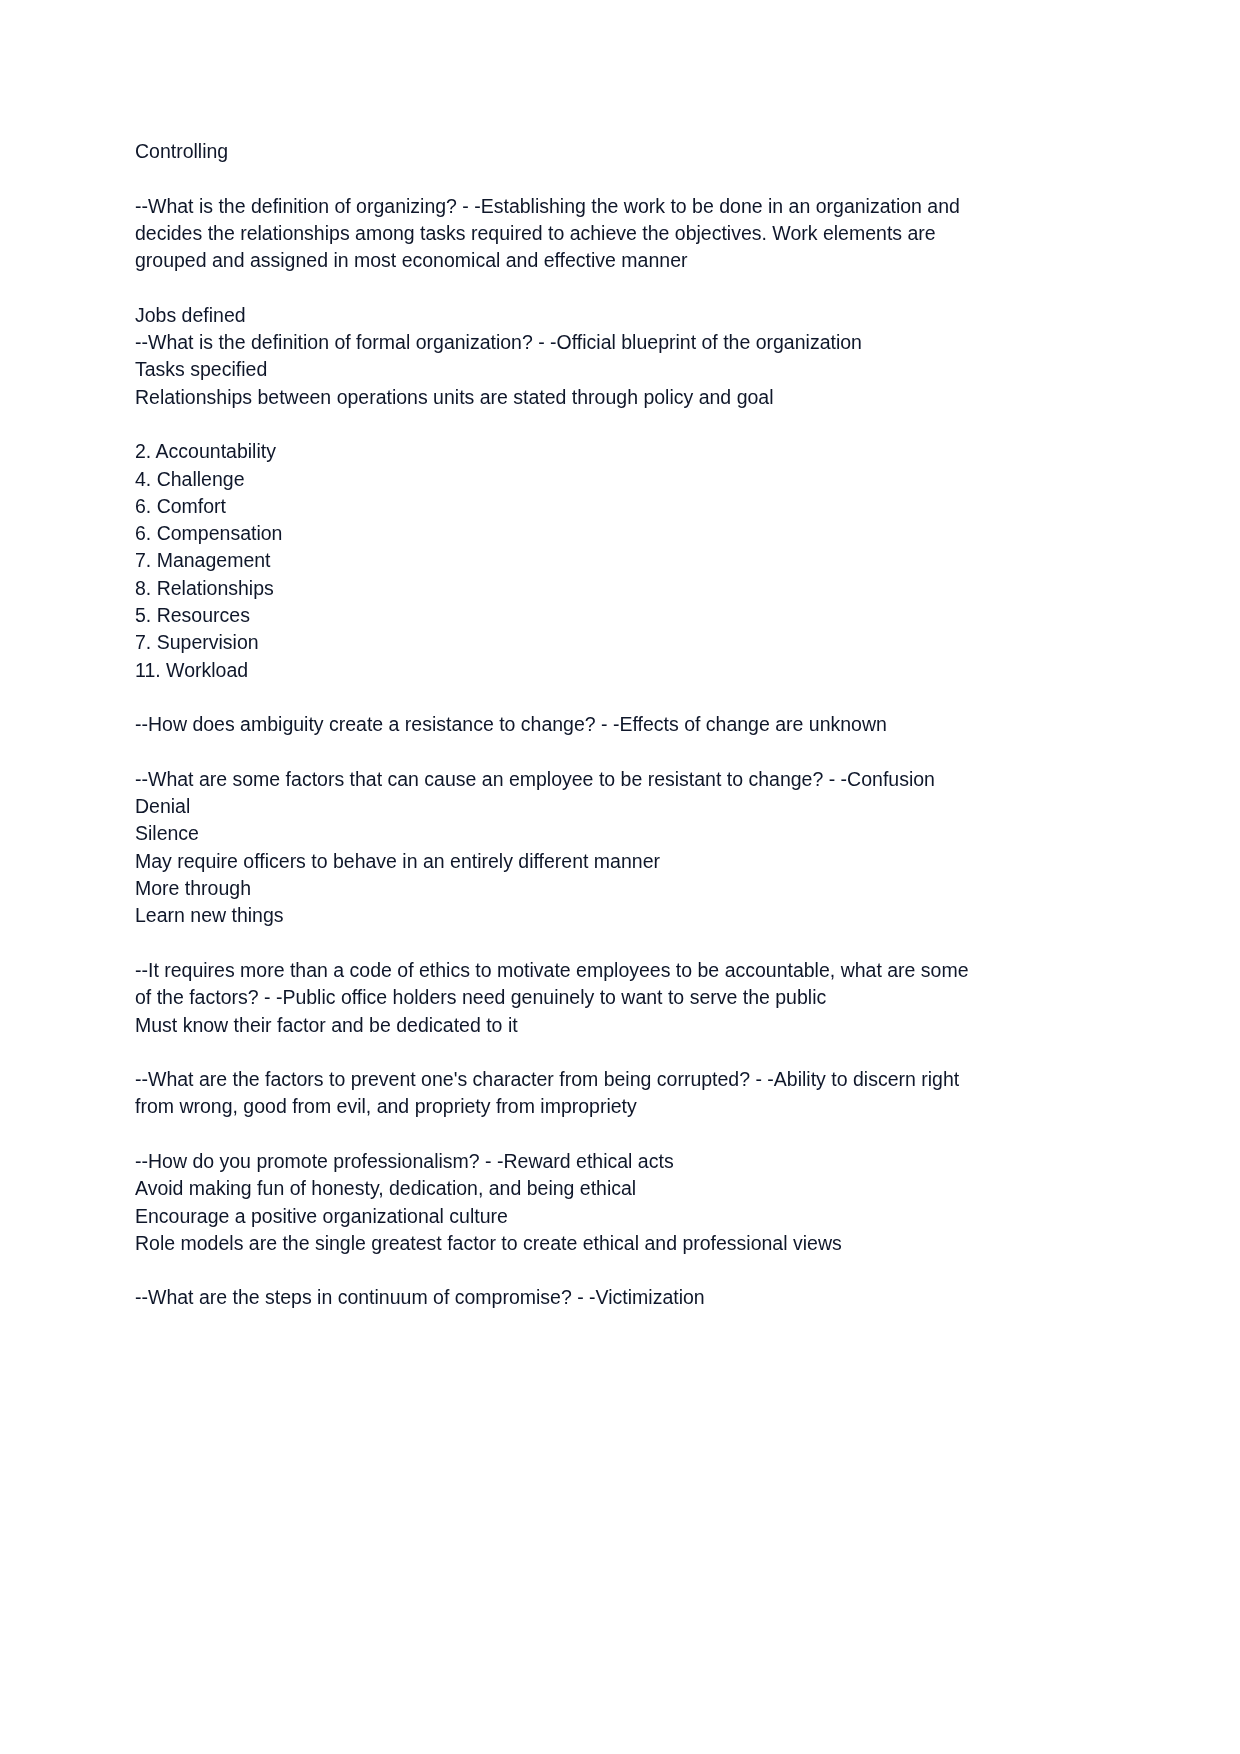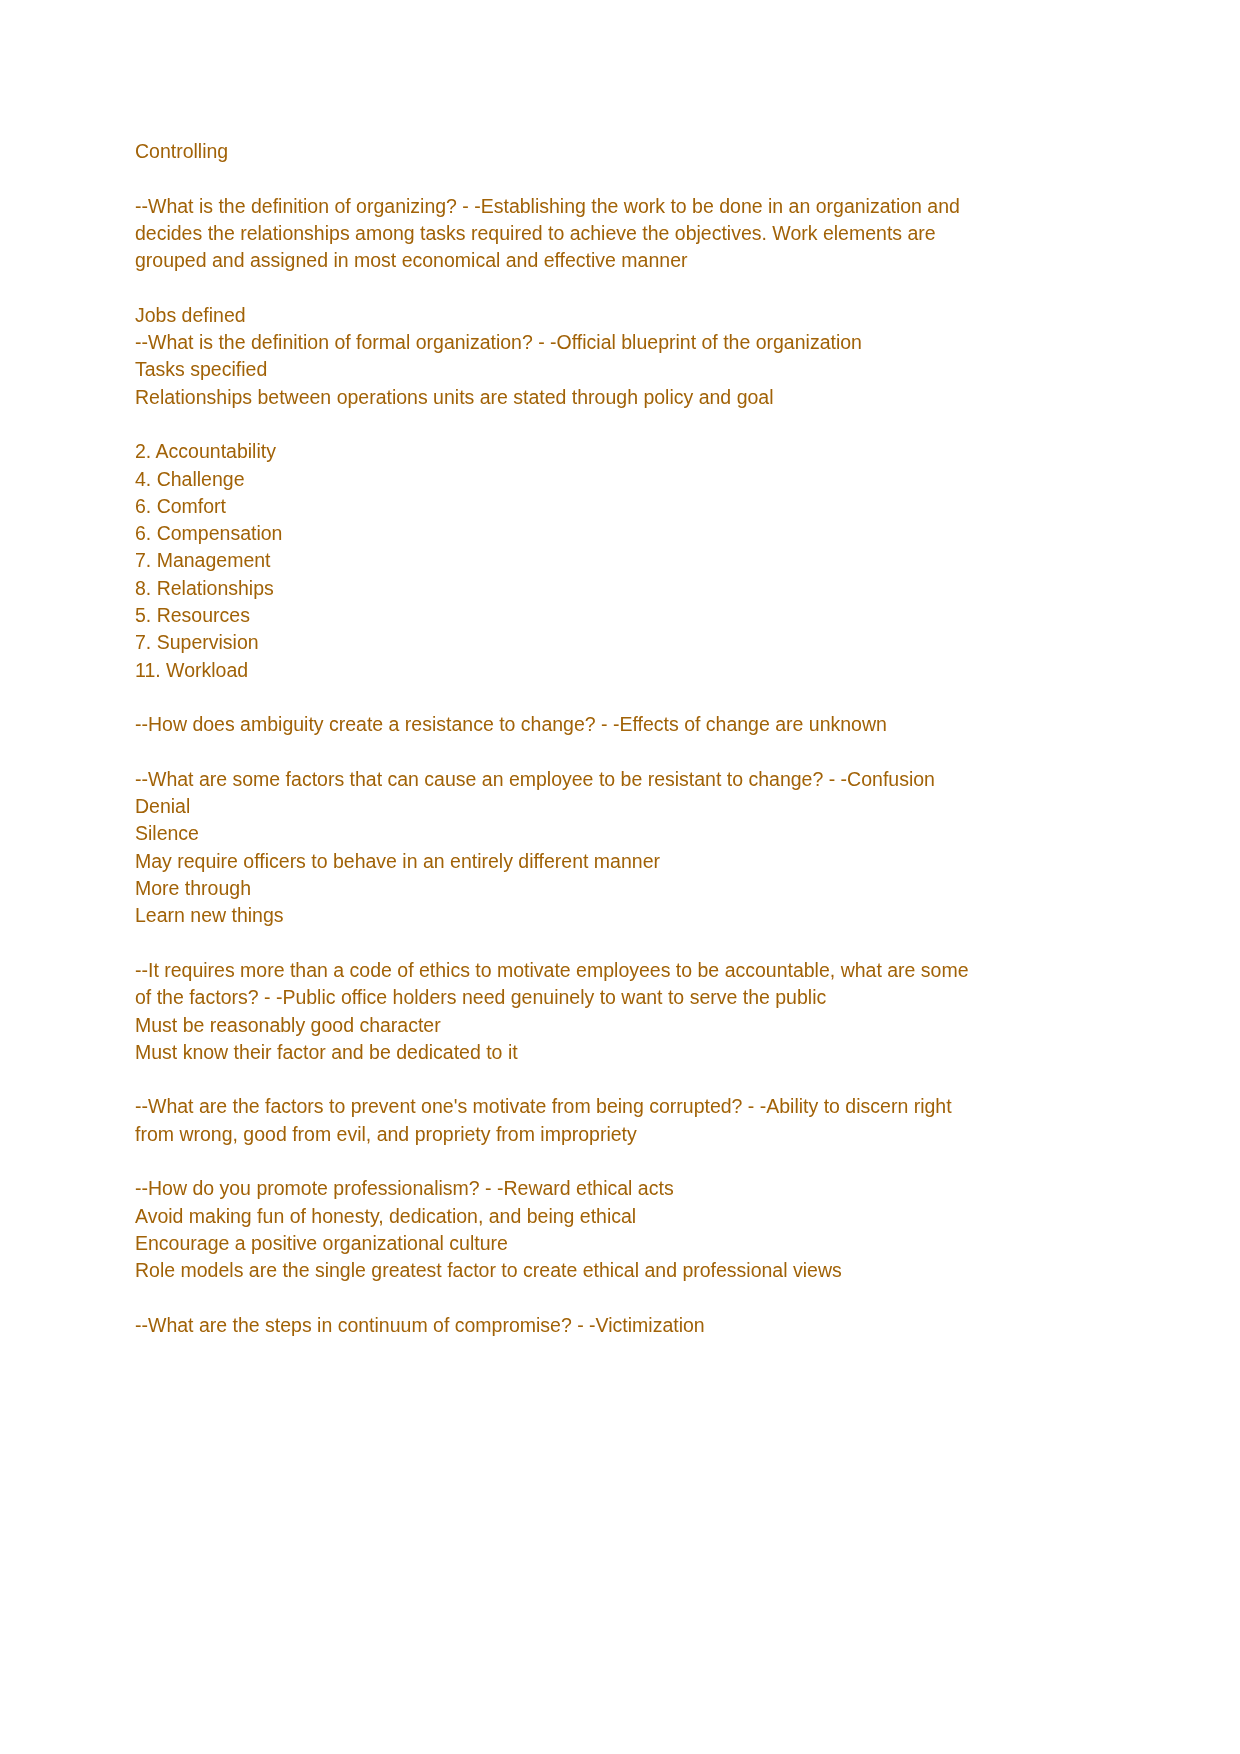--- a/index.html
+++ b/index.html
@@ -14,21 +14,21 @@
   .page {
     position: relative;
     width: 1240px;
     min-height: 1754px;
     box-sizing: border-box;
     background: #ffffff;
     padding: 138px 140px 60px 135px;
     font-family: "Liberation Sans", sans-serif;
     font-size: 19.5px;
     line-height: 27.3px;
-    color: #a16207;
+    color: #0f172a;
     -webkit-font-smoothing: antialiased;
   }
   .doc {
     max-width: 840px;
   }
   .para {
     margin: 0 0 27.3px 0;
     padding: 0;
   }
   .line {
@@ -70,25 +70,24 @@
       <p class="para">
         <span class="line">--What are some factors that can cause an employee to be resistant to change? - -Confusion</span>
         <span class="line">Denial</span>
         <span class="line">Silence</span>
         <span class="line">May require officers to behave in an entirely different manner</span>
         <span class="line">More through</span>
         <span class="line">Learn new things</span>
       </p>
       <p class="para">
         <span class="line">--It requires more than a code of ethics to motivate employees to be accountable, what are some of the factors? - -Public office holders need genuinely to want to serve the public</span>
-        <span class="line">Must be reasonably good character</span>
         <span class="line">Must know their factor and be dedicated to it</span>
       </p>
       <p class="para">
-        <span class="line">--What are the factors to prevent one's motivate from being corrupted? - -Ability to discern right from wrong, good from evil, and propriety from impropriety</span>
+        <span class="line">--What are the factors to prevent one's character from being corrupted? - -Ability to discern right from wrong, good from evil, and propriety from impropriety</span>
       </p>
       <p class="para">
         <span class="line">--How do you promote professionalism? - -Reward ethical acts</span>
         <span class="line">Avoid making fun of honesty, dedication, and being ethical</span>
         <span class="line">Encourage a positive organizational culture</span>
         <span class="line">Role models are the single greatest factor to create ethical and professional views</span>
       </p>
       <p class="para">
         <span class="line">--What are the steps in continuum of compromise? - -Victimization</span>
       </p>

